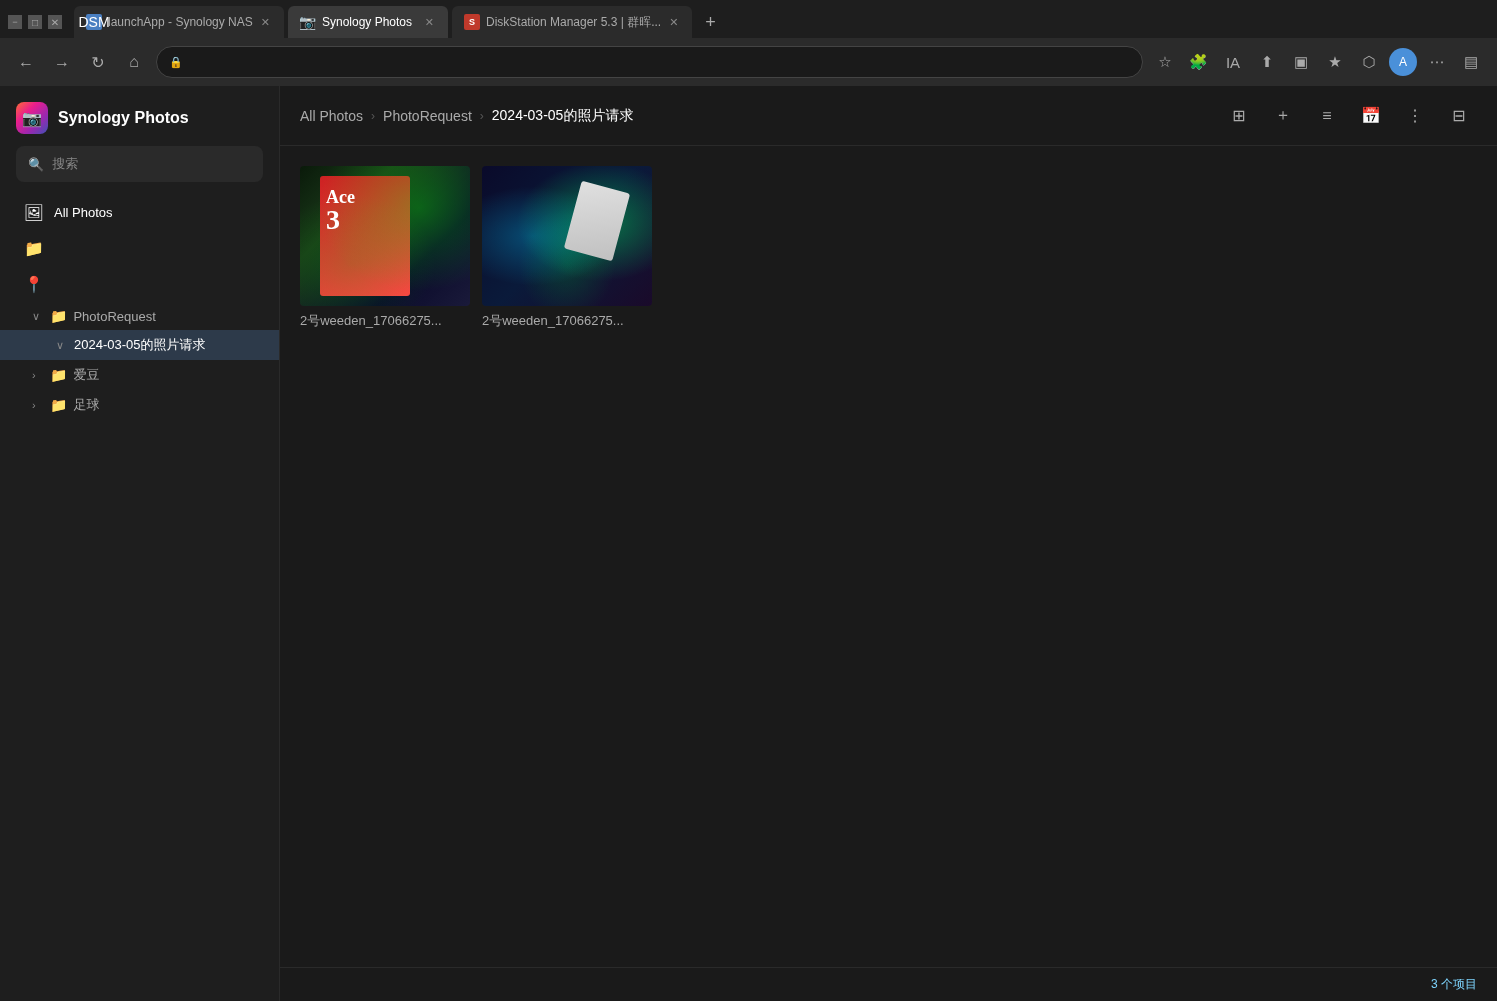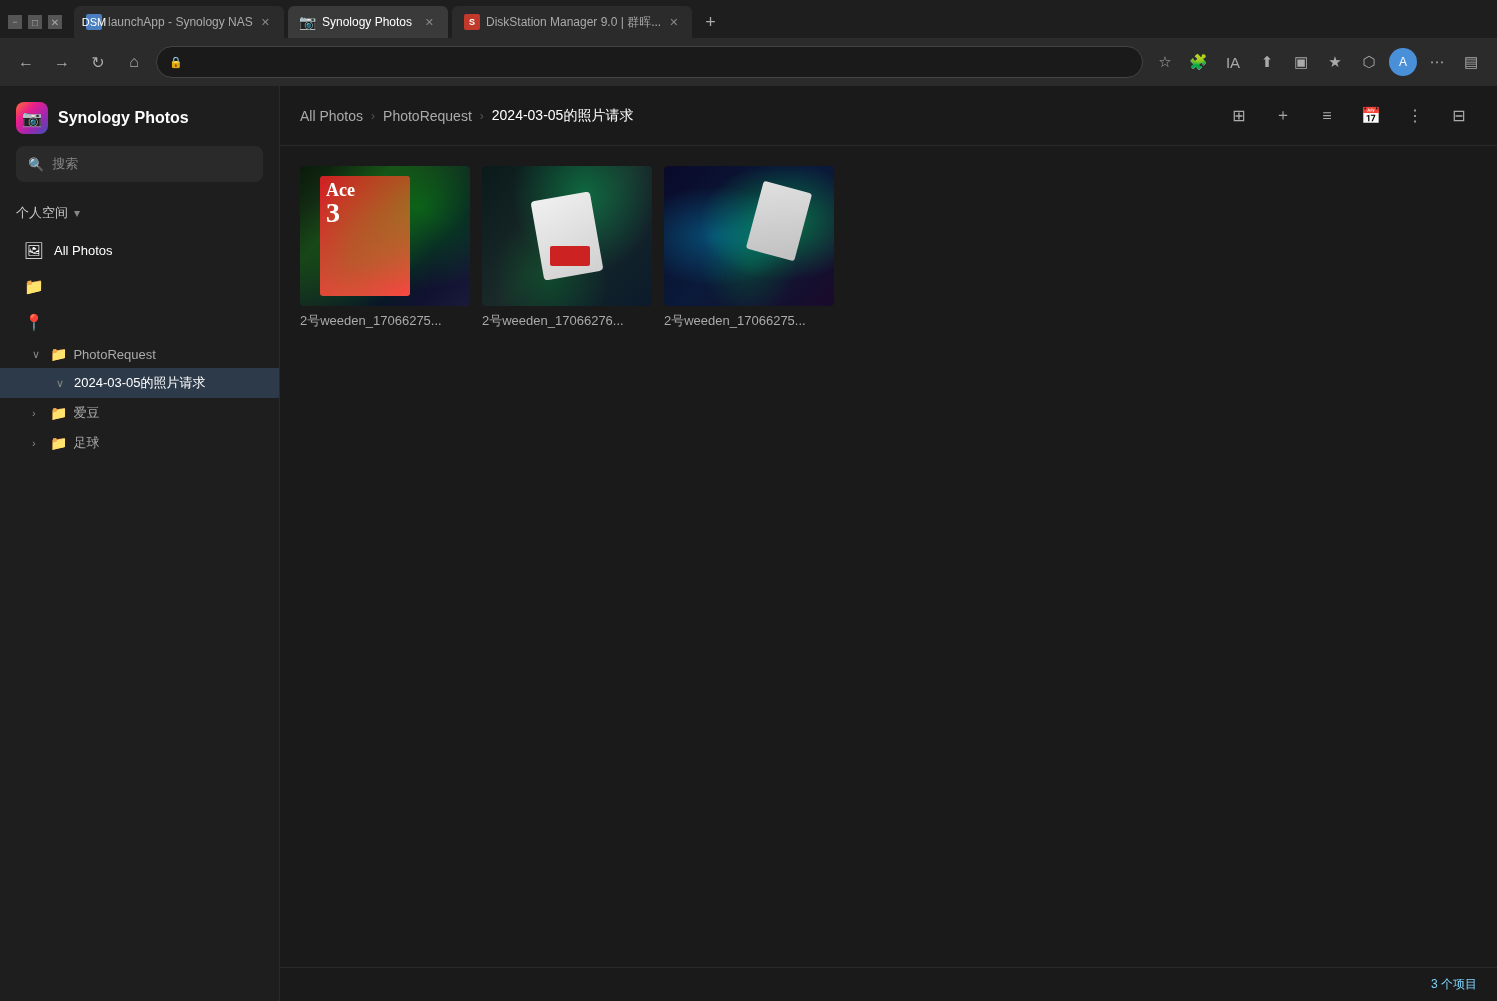--- a/index.html
+++ b/index.html
@@ -344,21 +344,21 @@
     }
     .photo-1-bg::before {
       content: '';
       position: absolute;
       top: 10px; left: 20px; right: 60px; bottom: 10px;
       background: linear-gradient(160deg, #cc2222, #ff4444);
       border-radius: 3px;
     }
     .photo-1-text {
       position: absolute;
-      top: 15px; left: 26px;
+      top: 22px; left: 26px;
       color: #fff;
       font-size: 18px;
       font-weight: 900;
       line-height: 1;
       font-family: serif;
     }
     .photo-1-glow {
       position: absolute;
       top: 0; left: 0; right: 0; bottom: 0;
       background: radial-gradient(ellipse at 70% 30%, rgba(0,255,0,0.3) 0%, transparent 60%),
@@ -453,32 +453,32 @@
 <body>
 
 <div class="browser-chrome">
   <div class="tab-bar">
     <div class="window-controls">
       <div class="win-btn">－</div>
       <div class="win-btn">□</div>
       <div class="win-btn">✕</div>
     </div>
     <div class="tab">
-      <div class="tab-favicon" style="background:#4a7fc1;color:white;font-size:11px;">DSM</div>
+      <div class="tab-favicon" style="background:#4a7fc1;color:white;font-size:14px;">DSM</div>
       <span>launchApp - Synology NAS</span>
       <span class="tab-close">✕</span>
     </div>
     <div class="tab active">
       <div class="tab-favicon" style="background:transparent;font-size:14px;">📷</div>
       <span>Synology Photos</span>
       <span class="tab-close">✕</span>
     </div>
     <div class="tab">
       <div class="tab-favicon" style="background:#c0392b;color:white;font-size:9px;font-weight:bold;">S</div>
-      <span>DiskStation Manager 9.0 | 群晖...</span>
+      <span>DiskStation Manager 5.3 | 群晖...</span>
       <span class="tab-close">✕</span>
     </div>
     <button class="tab-add">+</button>
   </div>
 
   <div class="address-bar-row">
     <button class="nav-btn">←</button>
     <button class="nav-btn">→</button>
     <button class="nav-btn">↻</button>
     <button class="nav-btn">⌂</button>
@@ -506,24 +506,20 @@
     <div class="app-header">
       <div class="app-logo">📷</div>
       <span class="app-title">Synology Photos</span>
     </div>
 
     <div class="search-bar">
       <span>🔍</span>
       <span>搜索</span>
     </div>
 
-    <div class="personal-space-btn">
-      <span>个人空间</span>
-      <span class="chevron">▾</span>
-    </div>
 
     <div class="sidebar-nav-item active">
       <span class="sidebar-nav-icon">🖼</span>
       <span>All Photos</span>
     </div>
 
     <div class="sidebar-nav-item">
       <span class="sidebar-nav-icon">📁</span>
     </div>
 
@@ -580,29 +576,20 @@
         <div class="photo-item">
           <div class="photo-thumb">
             <div class="photo-1-bg">
               <div class="photo-1-glow"></div>
               <div class="photo-1-text">Ace<br><span style="font-size:28px;">3</span></div>
             </div>
           </div>
           <span class="photo-name">2号weeden_17066275...</span>
         </div>
 
-        <div class="photo-item">
-          <div class="photo-thumb">
-            <div class="photo-2-bg">
-              <div class="photo-2-device"></div>
-              <div class="photo-2-accent"></div>
-            </div>
-          </div>
-          <span class="photo-name">2号weeden_17066276...</span>
-        </div>
 
         <div class="photo-item">
           <div class="photo-thumb">
             <div class="photo-3-bg">
               <div class="photo-3-obj"></div>
             </div>
           </div>
           <span class="photo-name">2号weeden_17066275...</span>
         </div>
 

